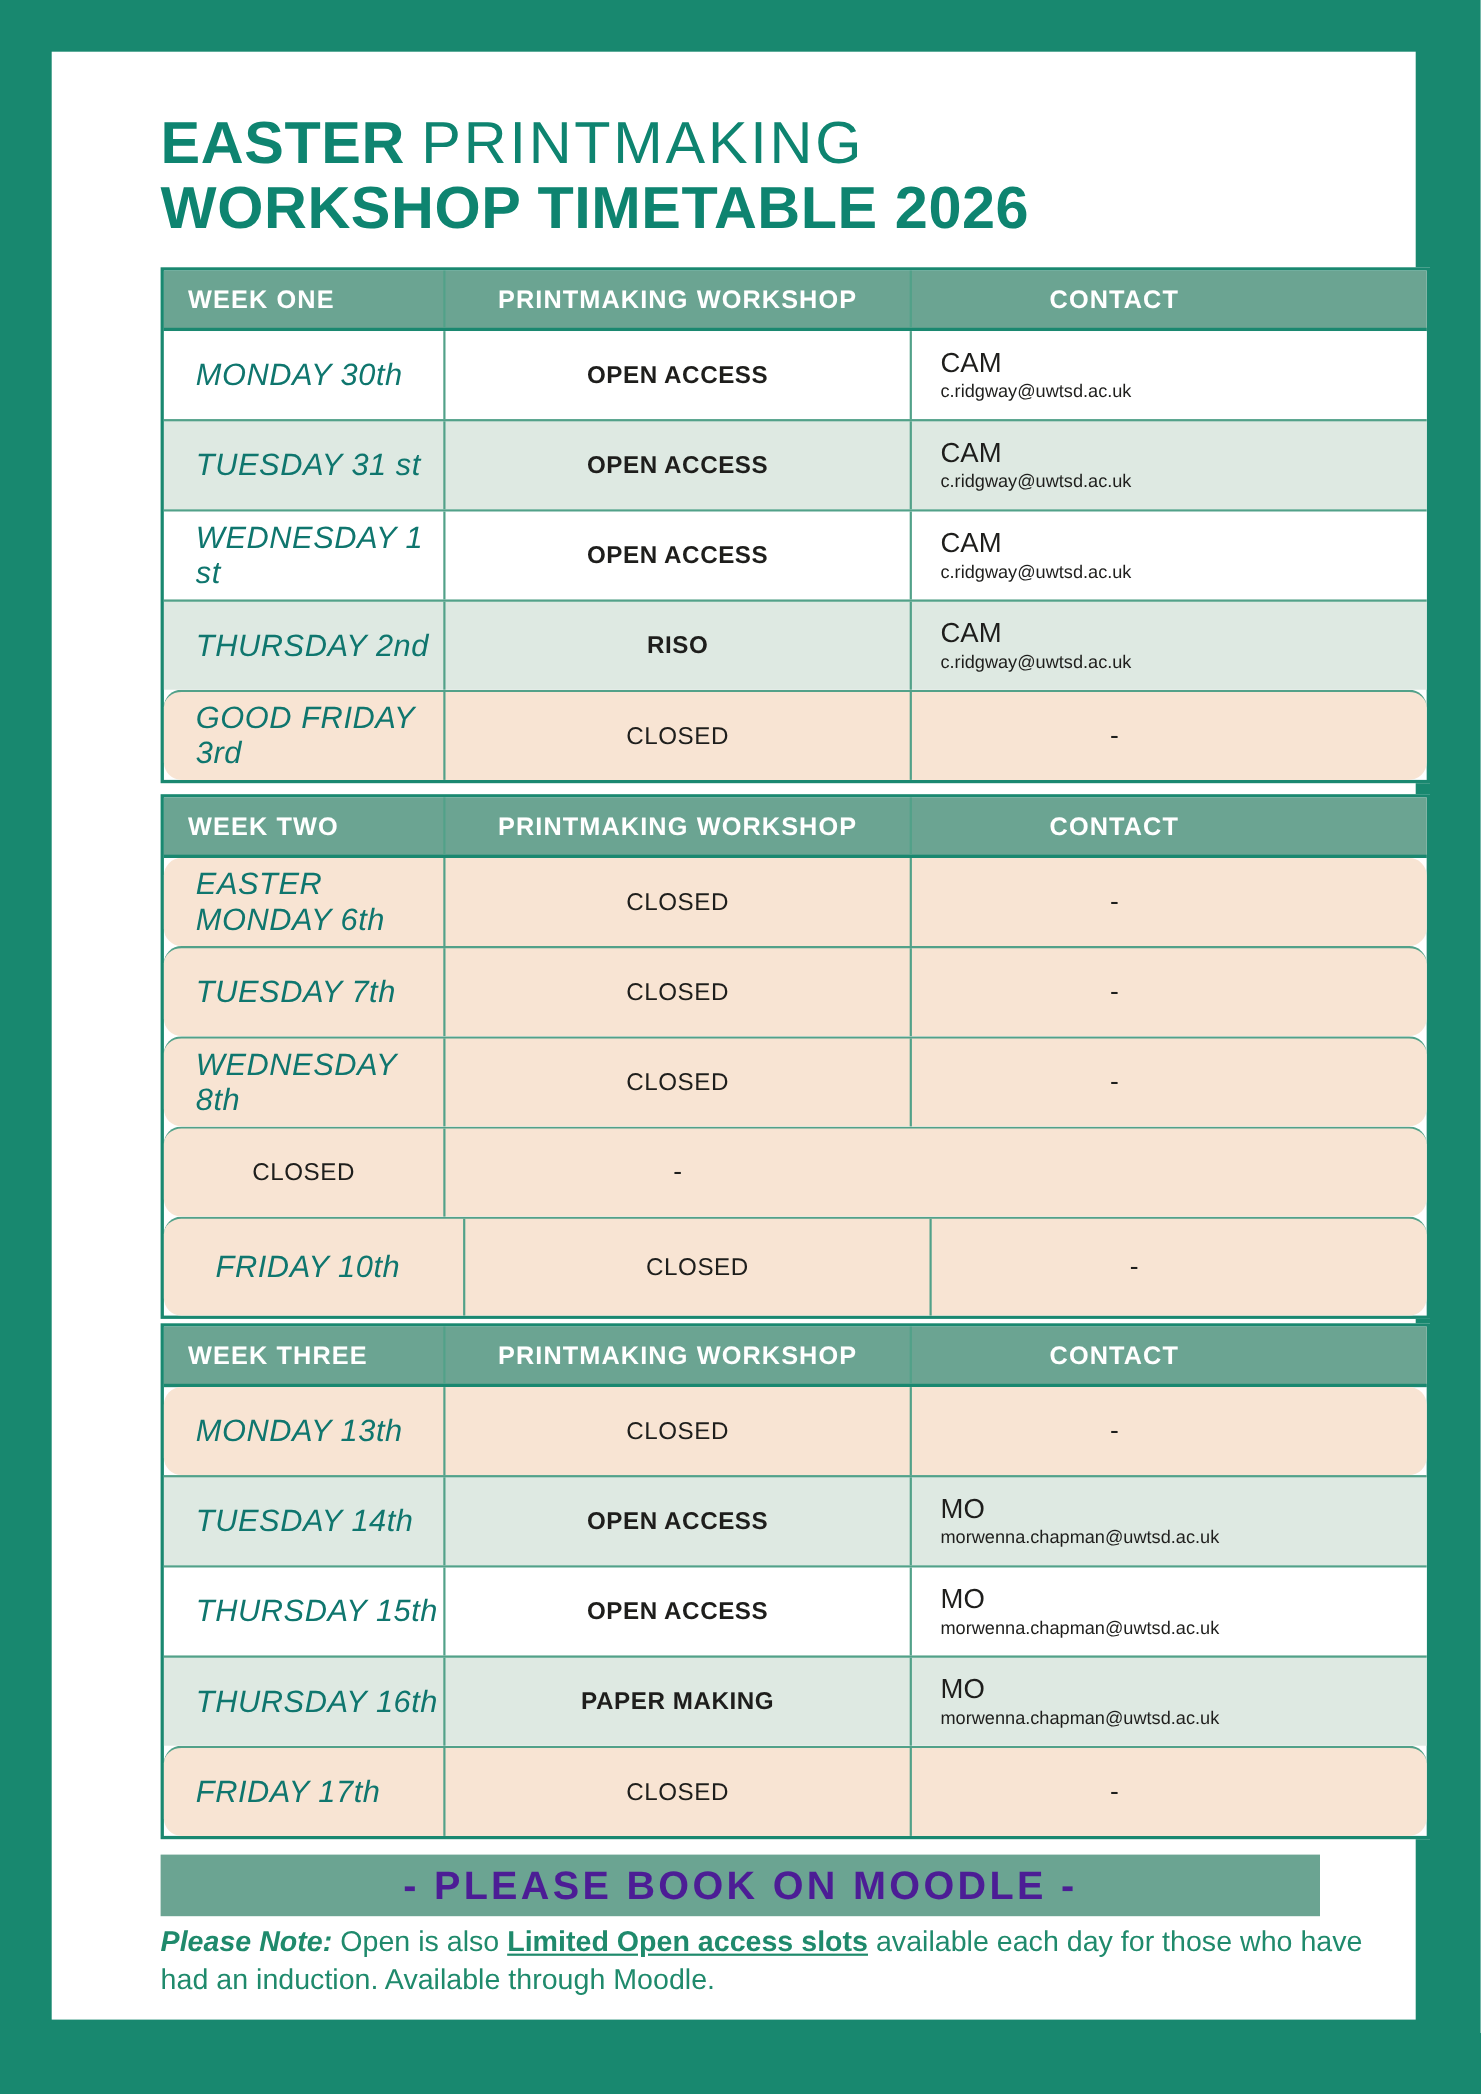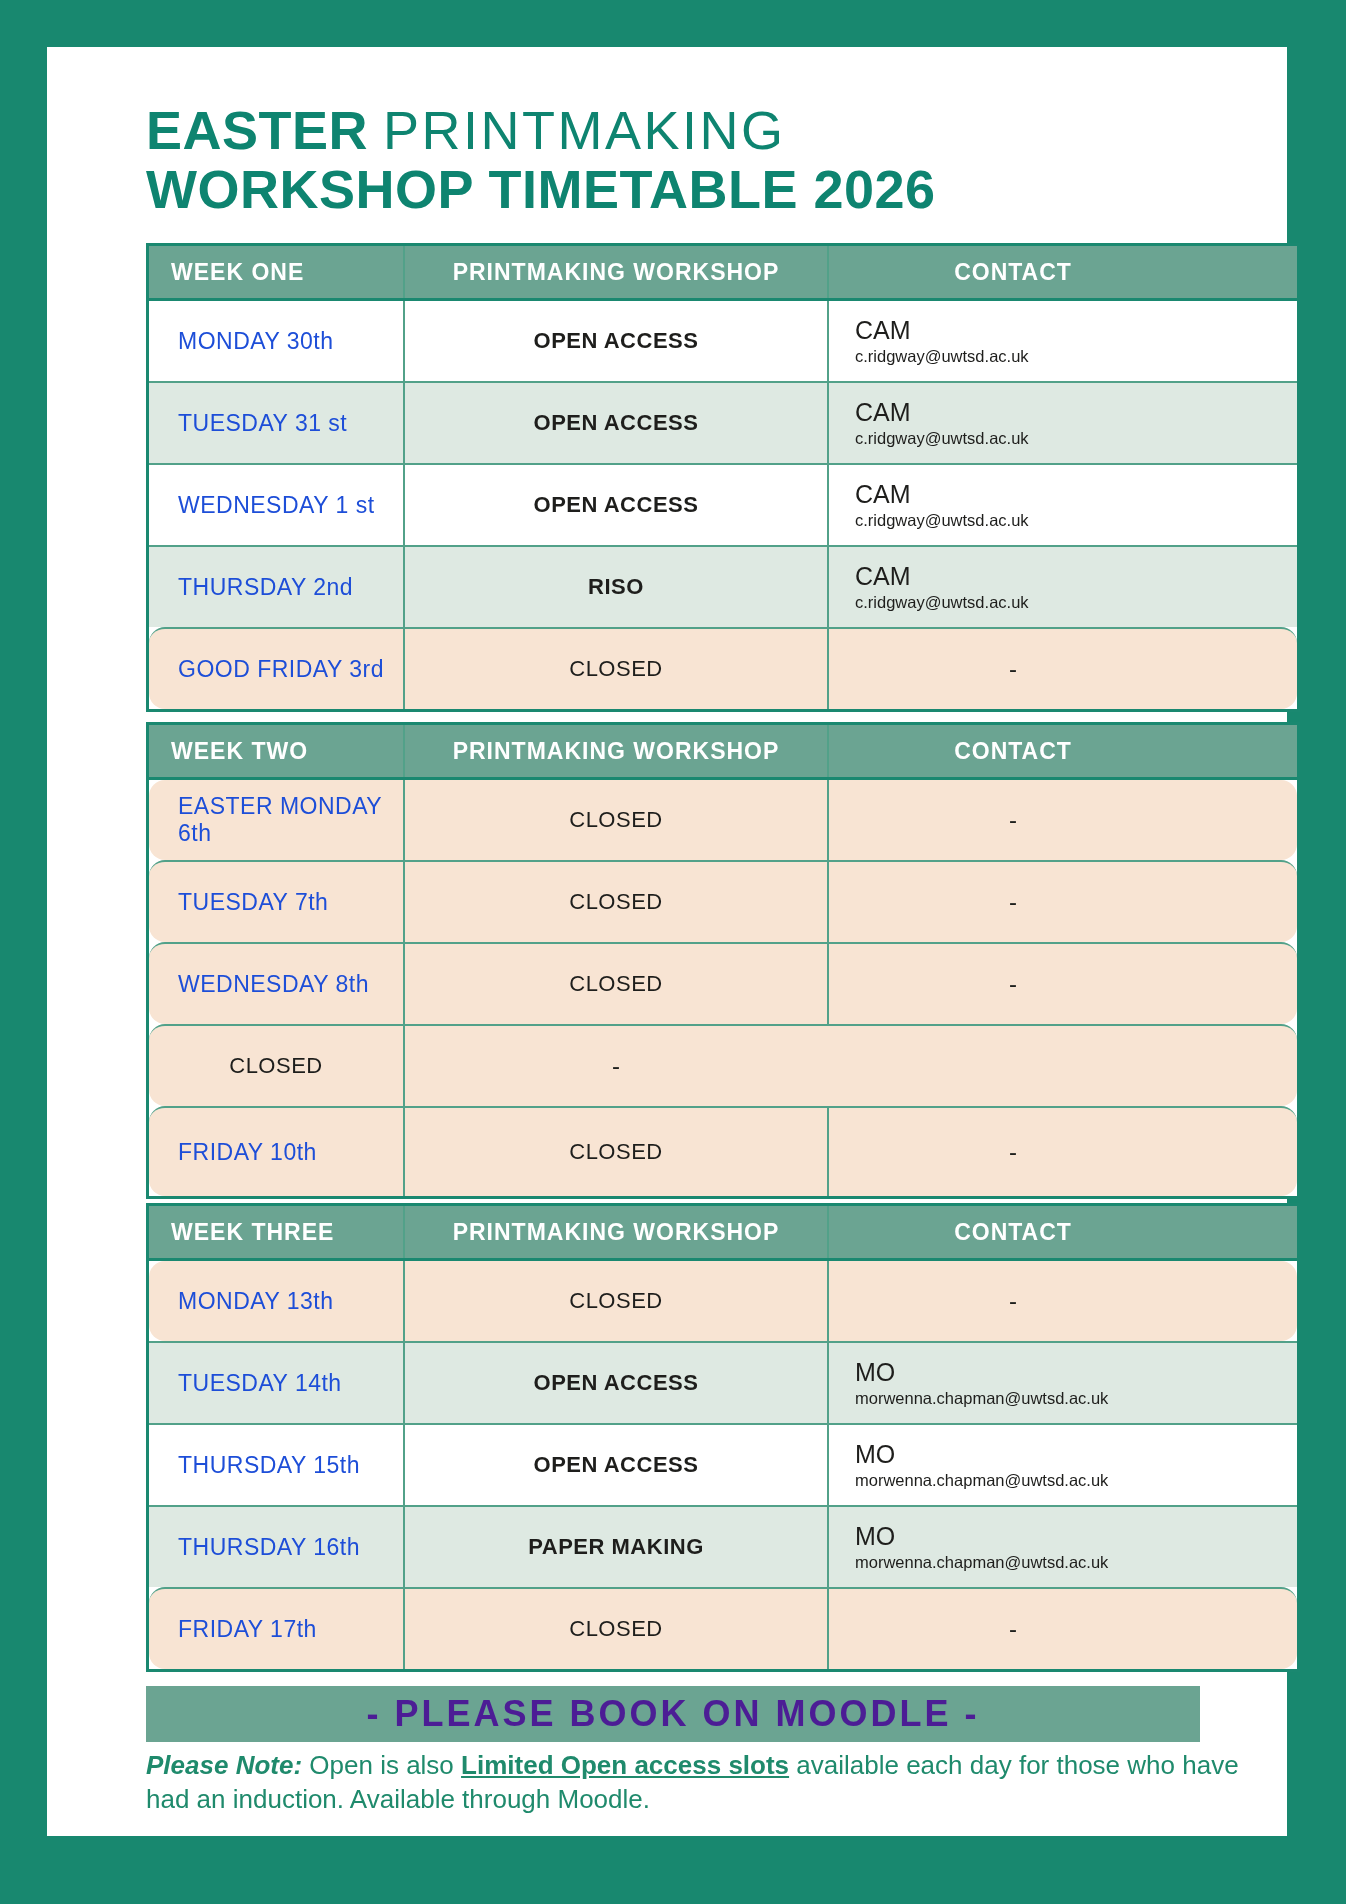--- a/index.html
+++ b/index.html
@@ -39,29 +39,29 @@
     color:#ffffff;font-weight:bold;font-size:23px;letter-spacing:1px;
     display:flex;align-items:center;
   }
   .th-week{padding-left:22px;}
   .th-center{justify-content:center;}
   .thead > div + div{border-left:2px solid #52A189;}
   .tr{
     display:grid;grid-template-columns:254px 424px 370px;
     height:80px;
   }
-  .tr.tall{height:88px;}
+  .tr.tall{height:88px;padding-left:18px;}
   .tr + .tr{border-top:2px solid #52A189;}
   .tr > div + div{border-left:2px solid #52A189;}
   .bg-white{background:#ffffff;}
   .bg-sage{background:#DEE9E2;}
   .bg-peach{background:#F8E4D3;border-radius:16px;}
   .day{
     display:flex;align-items:center;padding-left:29px;
-    font-size:23px;letter-spacing:0.5px;color:#1d4ed8;
+    font-size:28px;letter-spacing:0.5px;color:#0f766e;font-style:italic;
   }
   .session{
     display:flex;align-items:center;justify-content:center;
     font-size:22px;color:#1E1E1C;letter-spacing:0.5px;
   }
   .session.strong{font-weight:bold;}
   .contact{
     display:flex;flex-direction:column;justify-content:center;
     padding-left:26px;color:#1E1E1C;
   }

